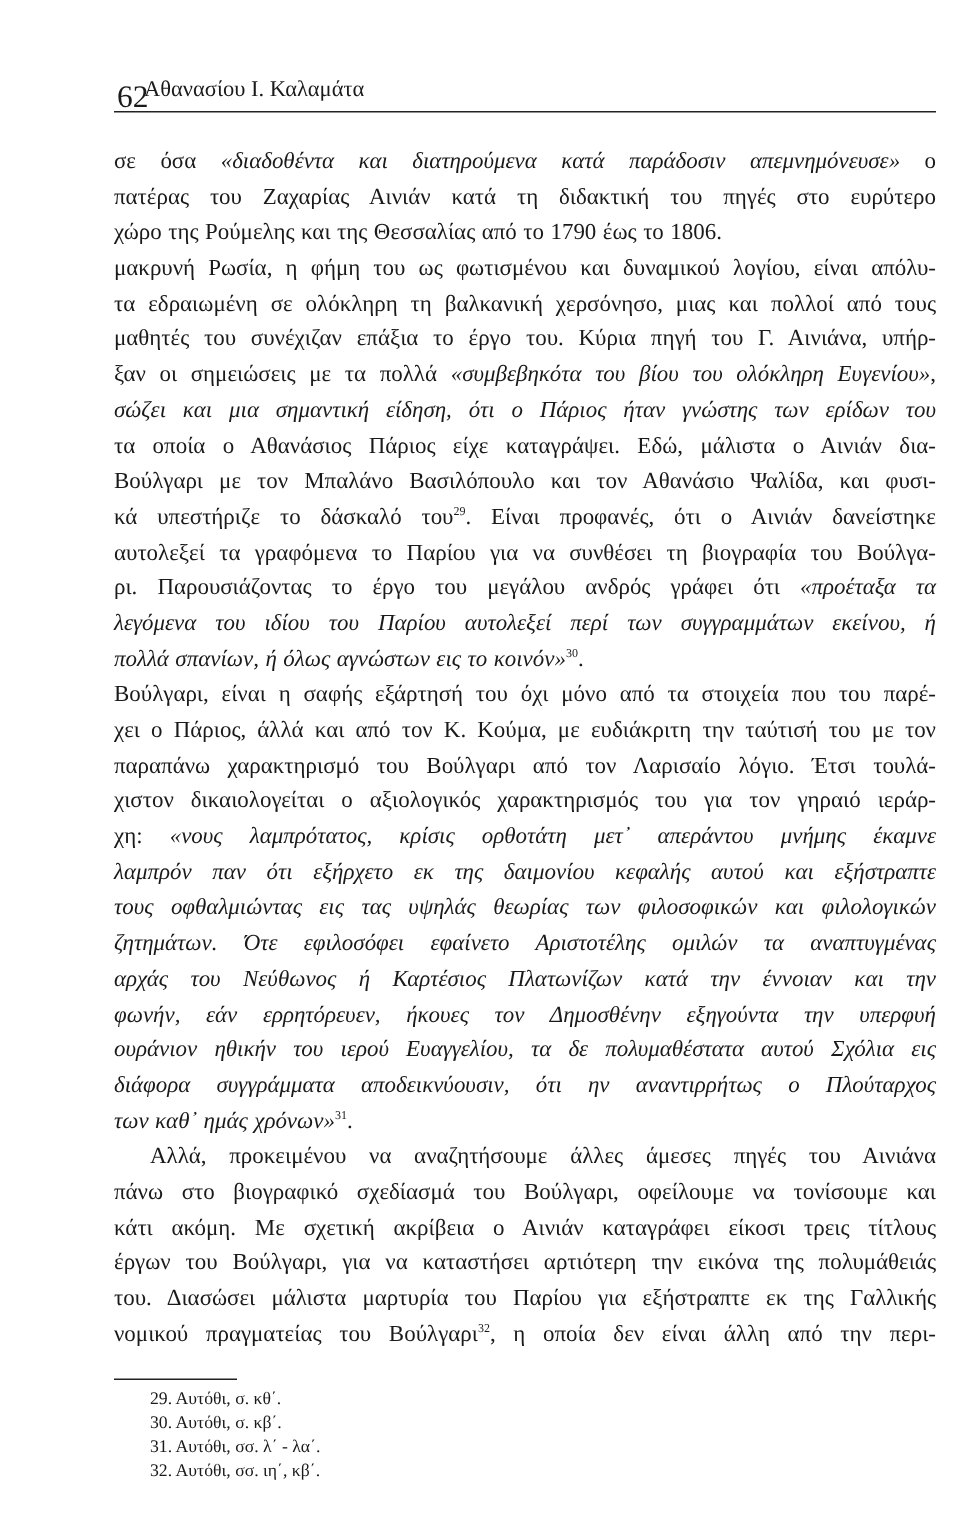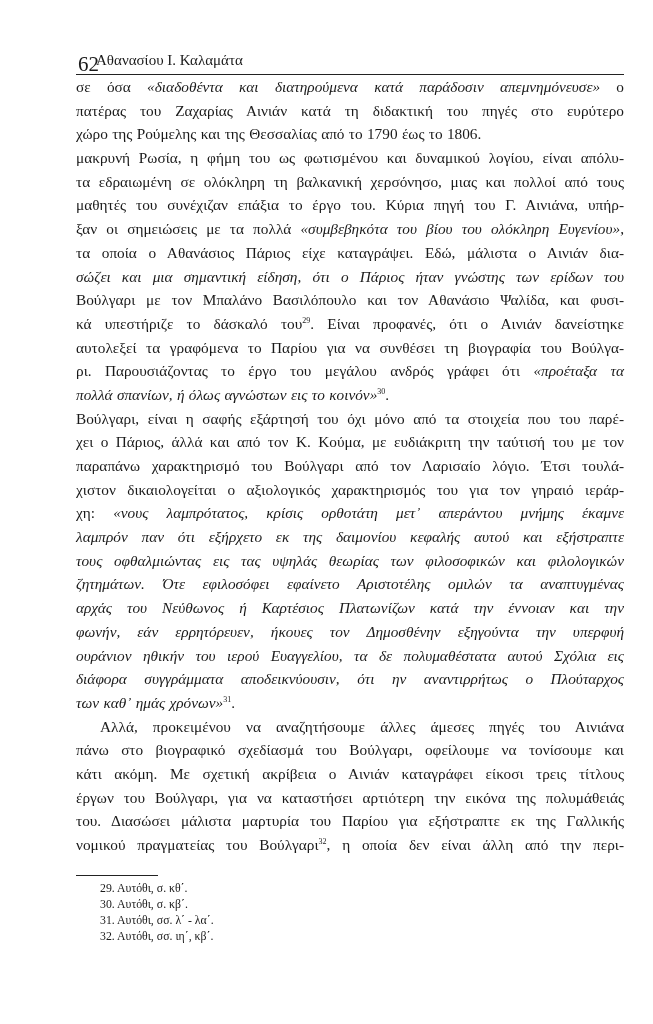--- a/index.html
+++ b/index.html
@@ -2,21 +2,21 @@
 <html><head>
 <meta charset="utf-8">
 <style>
   html, body { margin: 0; padding: 0; background: #ffffff; }
   body { width: 653px; height: 1024px; position: relative; overflow: hidden;
          font-family: "Liberation Serif", "DejaVu Serif", serif; color: #1a1a1a; }
   .page { position: absolute; left: 76px; top: 52px; width: 548px; }
   .header { position: relative; height: 22px; border-bottom: 1.6px solid #222; }
   .page-num { position: absolute; left: 2px; top: 0px; font-size: 21px; }
   .running-title { position: absolute; left: 0; right: 0; top: 0; font-size: 15px; padding-left: 20px; }
-  .body { margin-top: 0; font-size: 15.3px; line-height: 23.7px; text-align: justify; }
+  .body { margin-top: 21px; font-size: 15.3px; line-height: 23.7px; text-align: justify; }
   .line { display: block; text-align: justify; text-align-last: justify; white-space: nowrap; height: 23.7px; word-spacing: 0.5px; }
   .line.last { text-align-last: left; }
   .line.indent { padding-left: 24px; }
   i { font-style: italic; }
   sup { font-size: 8px; vertical-align: 6px; line-height: 0; }
   .fn-rule { margin-top: 18px; width: 82px; border-top: 1.2px solid #222; }
   .footnotes { margin-top: 4px; font-size: 11.8px; line-height: 16px; padding-left: 24px; }
   .fn { display: block; }
 </style>
 </head>
@@ -29,26 +29,27 @@
   </div>
 
   <div class="body" id="body-text">
       <span class="line"><span>σε όσα </span><i>«διαδοθέντα και διατηρούμενα κατά παράδοσιν απεμνημόνευσε»</i><span> ο</span></span>
       <span class="line"><span>πατέρας του Ζαχαρίας Αινιάν κατά τη διδακτική του πηγές στο ευρύτερο</span></span>
       <span class="line last"><span>χώρο της Ρούμελης και της Θεσσαλίας από το 1790 έως το 1806.</span></span>
       <span class="line"><span>μακρυνή Ρωσία, η φήμη του ως φωτισμένου και δυναμικού λογίου, είναι απόλυ-</span></span>
       <span class="line"><span>τα εδραιωμένη σε ολόκληρη τη βαλκανική χερσόνησο, μιας και πολλοί από τους</span></span>
       <span class="line"><span>μαθητές του συνέχιζαν επάξια το έργο του. Κύρια πηγή του Γ. Αινιάνα, υπήρ-</span></span>
       <span class="line"><span>ξαν οι σημειώσεις με τα πολλά </span><i>«συμβεβηκότα του βίου του ολόκληρη Ευγενίου»</i><span>,</span></span>
+      <span class="line"><i>σώζει και μια σημαντική είδηση, ότι ο Πάριος ήταν γνώστης των ερίδων του</i></span>
       <span class="line"><span>τα οποία ο Αθανάσιος Πάριος είχε καταγράψει. Εδώ, μάλιστα ο Αινιάν δια-</span></span>
-      <span class="line"><i>σώζει και μια σημαντική είδηση, ότι ο Πάριος ήταν γνώστης των ερίδων του</i></span>
       <span class="line"><span>Βούλγαρι με τον Μπαλάνο Βασιλόπουλο και τον Αθανάσιο Ψαλίδα, και φυσι-</span></span>
       <span class="line"><span>κά υπεστήριζε το δάσκαλό του</span><sup>29</sup><span>. Είναι προφανές, ότι ο Αινιάν δανείστηκε</span></span>
       <span class="line"><span>αυτολεξεί τα γραφόμενα το Παρίου για να συνθέσει τη βιογραφία του Βούλγα-</span></span>
       <span class="line"><span>ρι. Παρουσιάζοντας το έργο του μεγάλου ανδρός γράφει ότι </span><i>«προέταξα τα</i></span>
+      <span class="line"><i>λεγόμενα του ιδίου του Παρίου αυτολεξεί περί των συγγραμμάτων εκείνου, ή</i></span>
       <span class="line last"><i>πολλά σπανίων, ή όλως αγνώστων εις το κοινόν»</i><sup>30</sup><span>.</span></span>
       <span class="line"><span>Βούλγαρι, είναι η σαφής εξάρτησή του όχι μόνο από τα στοιχεία που του παρέ-</span></span>
       <span class="line"><span>χει ο Πάριος, άλλά και από τον Κ. Κούμα, με ευδιάκριτη την ταύτισή του με τον</span></span>
       <span class="line"><span>παραπάνω χαρακτηρισμό του Βούλγαρι από τον Λαρισαίο λόγιο. Έτσι τουλά-</span></span>
       <span class="line"><span>χιστον δικαιολογείται ο αξιολογικός χαρακτηρισμός του για τον γηραιό ιεράρ-</span></span>
       <span class="line"><span>χη: </span><i>«νους λαμπρότατος, κρίσις ορθοτάτη μετ᾽ απεράντου μνήμης έκαμνε</i></span>
       <span class="line"><i>λαμπρόν παν ότι εξήρχετο εκ της δαιμονίου κεφαλής αυτού και εξήστραπτε</i></span>
       <span class="line"><i>τους οφθαλμιώντας εις τας υψηλάς θεωρίας των φιλοσοφικών και φιλολογικών</i></span>
       <span class="line"><i>ζητημάτων. Ότε εφιλοσόφει εφαίνετο Αριστοτέλης ομιλών τα αναπτυγμένας</i></span>
       <span class="line"><i>αρχάς του Νεύθωνος ή Καρτέσιος Πλατωνίζων κατά την έννοιαν και την</i></span>

